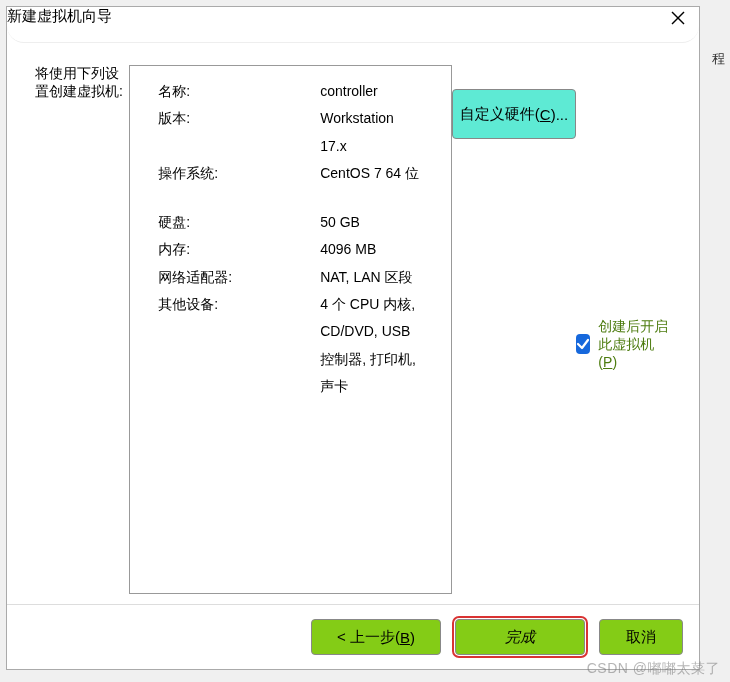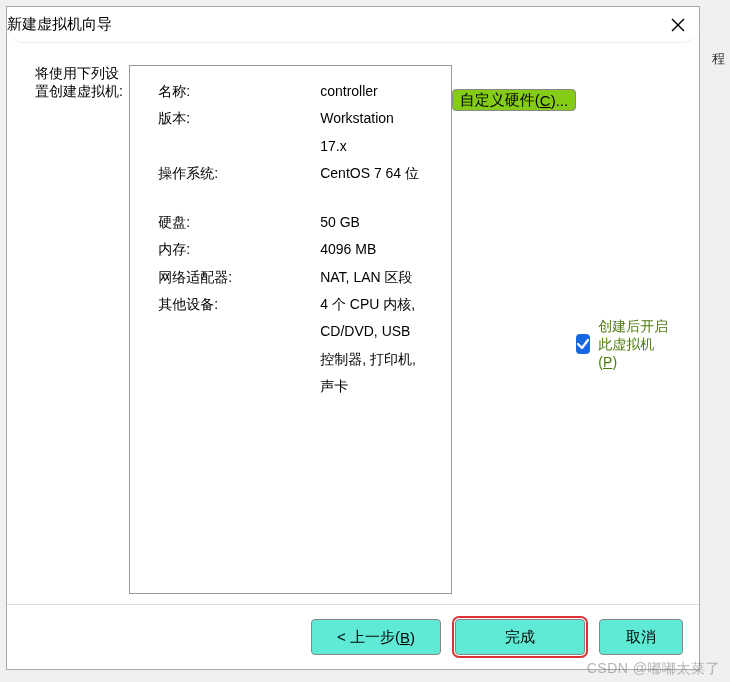--- a/index.html
+++ b/index.html
@@ -30,21 +30,20 @@
       width: 694px;
       height: 664px;
       background: #ffffff;
       border: 1px solid #aaa;
       display: flex;
       flex-direction: column;
     }
     .titlebar {
       height: 36px;
       display: flex;
-      align-items: center;
       justify-content: space-between;
       padding: 0 10px 0 0;
       border-bottom: 1px solid #eee;
       border-radius: 17px;
     }
     .titlebar-title {
       font-size: 15px;
       color: #000;
     }
     .close-btn {
@@ -97,23 +96,23 @@
       flex-shrink: 0;
     }
     .settings-val {
       flex: 1;
       margin-left: 12px;
     }
     .spacer-row { height: 22px; }
     .custom-hw-btn {
       margin-top: 24px;
       width: 226px;
-      height: 22px;
+      height: 50px;
       border: 1px solid #888;
-      background: #84cc16;
+      background: #5eead4;
       border-radius: 4px;
       font-size: 15px;
       cursor: pointer;
       display: flex;
       align-items: center;
       justify-content: center;
     }
     .custom-hw-btn .u { text-decoration: underline; }
     .checkbox-row {
       margin-top: 28px;
@@ -141,32 +140,33 @@
       border-top: 1px solid #ddd;
       padding: 14px 16px 14px 16px;
       display: flex;
       justify-content: flex-end;
       gap: 14px;
     }
     .footer-btn {
       height: 36px;
       min-width: 130px;
       border: 1px solid #888;
-      background: #5eead4;
+      background: #84cc16;
       border-radius: 4px;
       font-size: 15px;
       cursor: pointer;
       display: flex;
       align-items: center;
       justify-content: center;
     }
     .footer-btn .u { text-decoration: underline; }
     .footer-btn.finish {
       outline: 2px solid #d93333;
       outline-offset: 1px;
+      font-style: italic;
     }
     .footer-btn.cancel {
       min-width: 84px;
     }
     .watermark {
       position: absolute;
       right: 10px;
       bottom: 4px;
       font-size: 14px;
       color: rgba(120,120,120,0.55);

